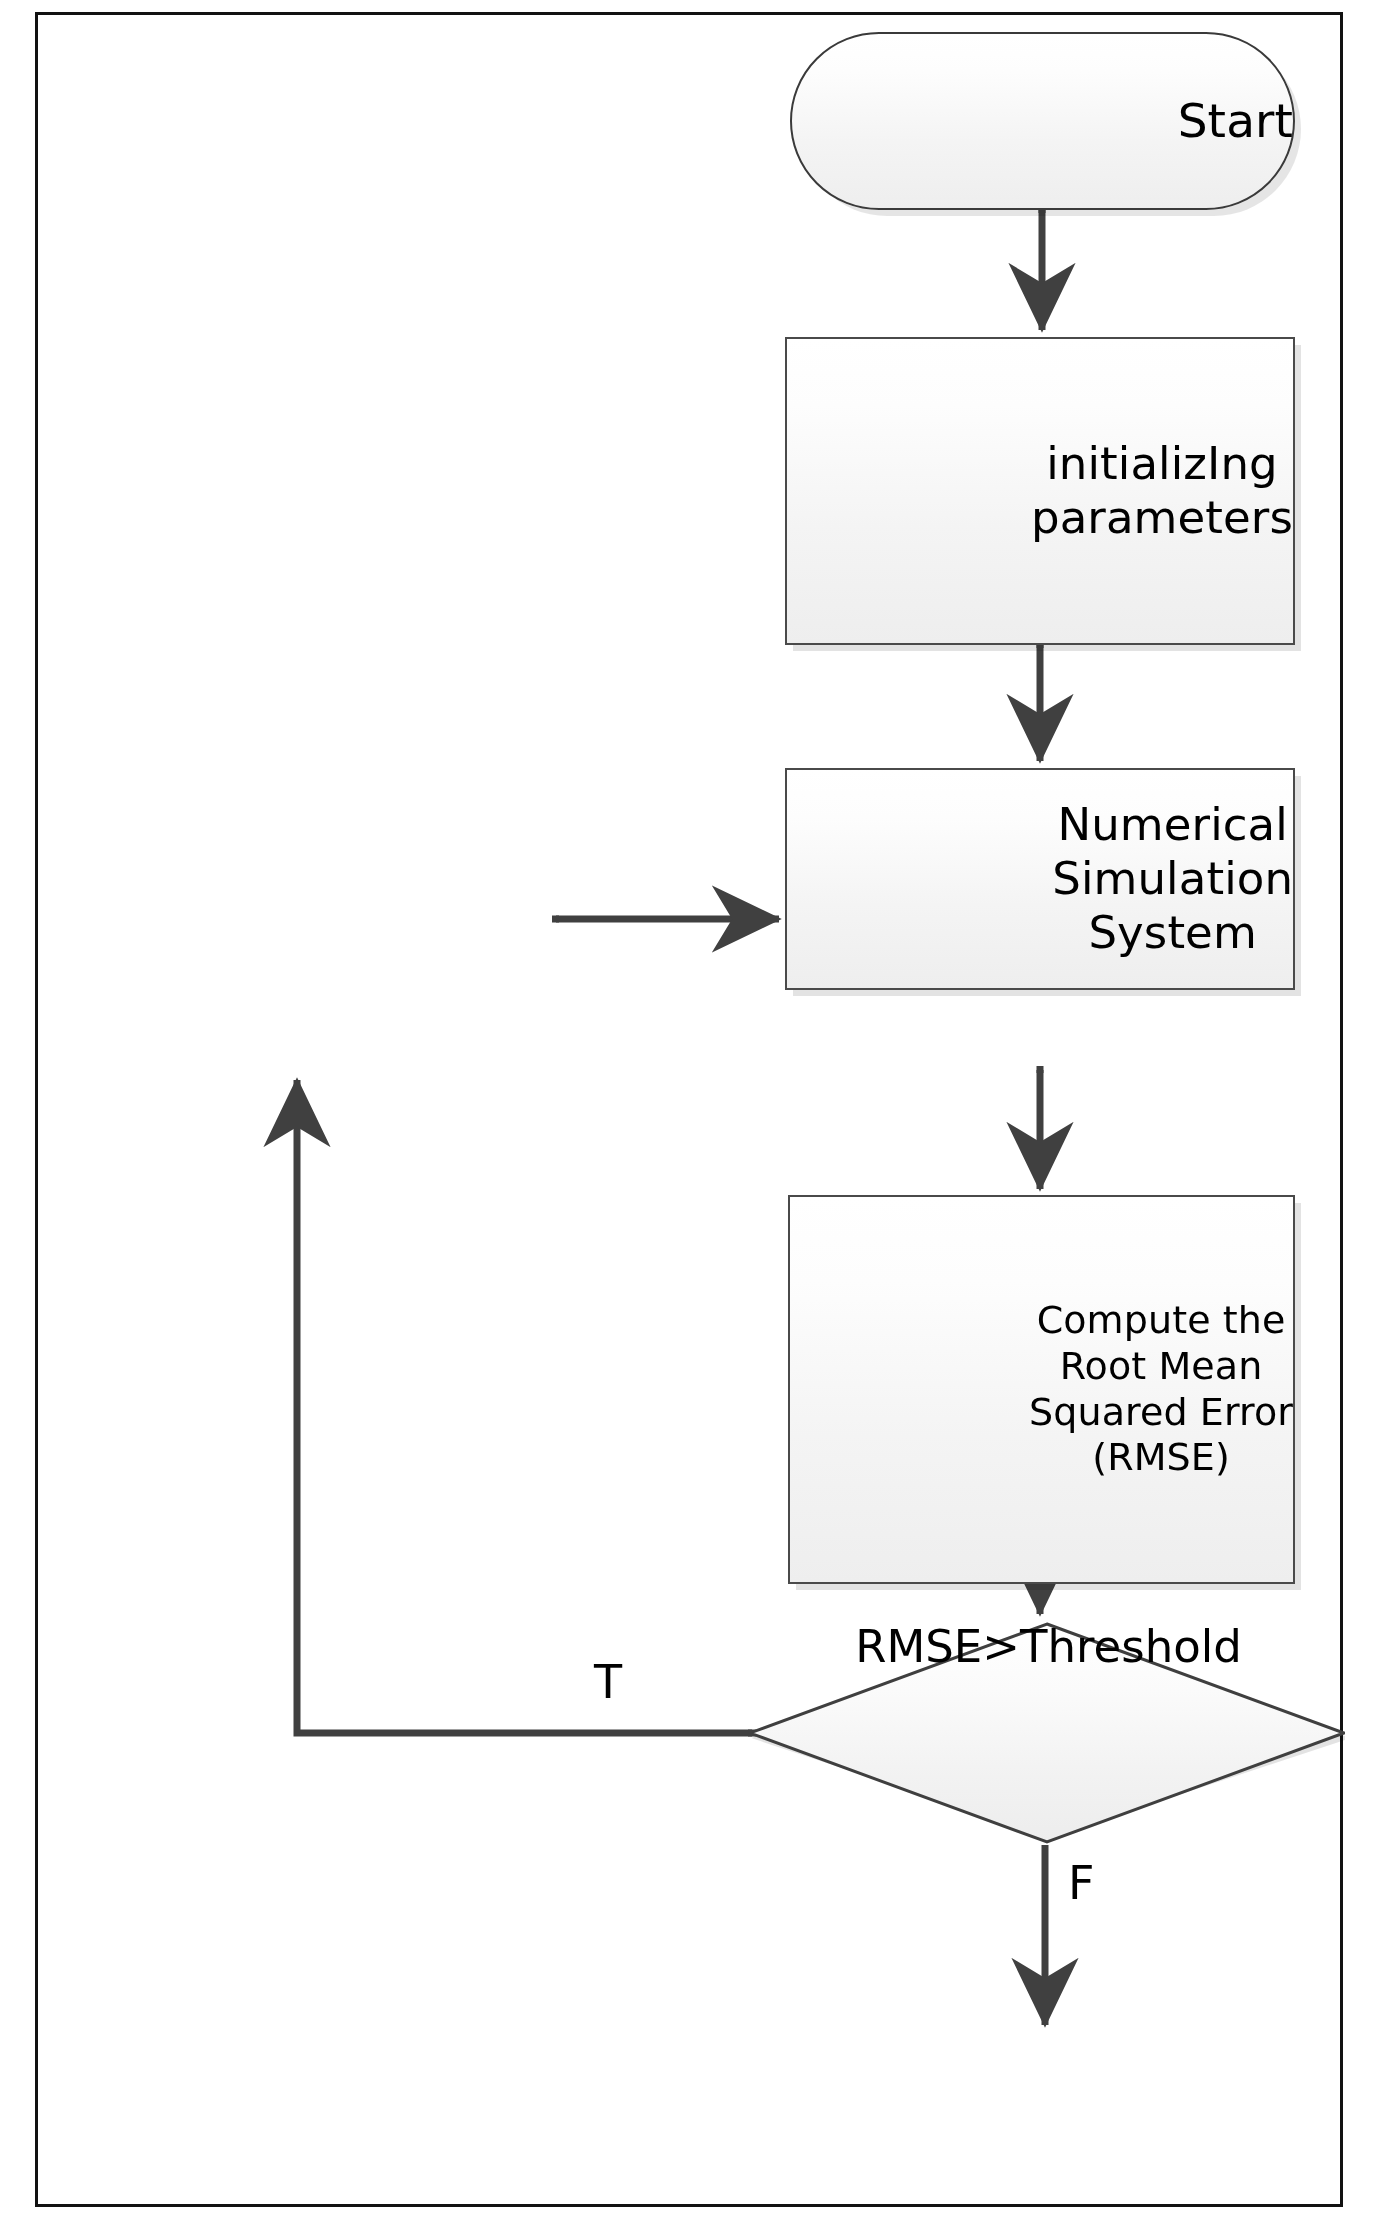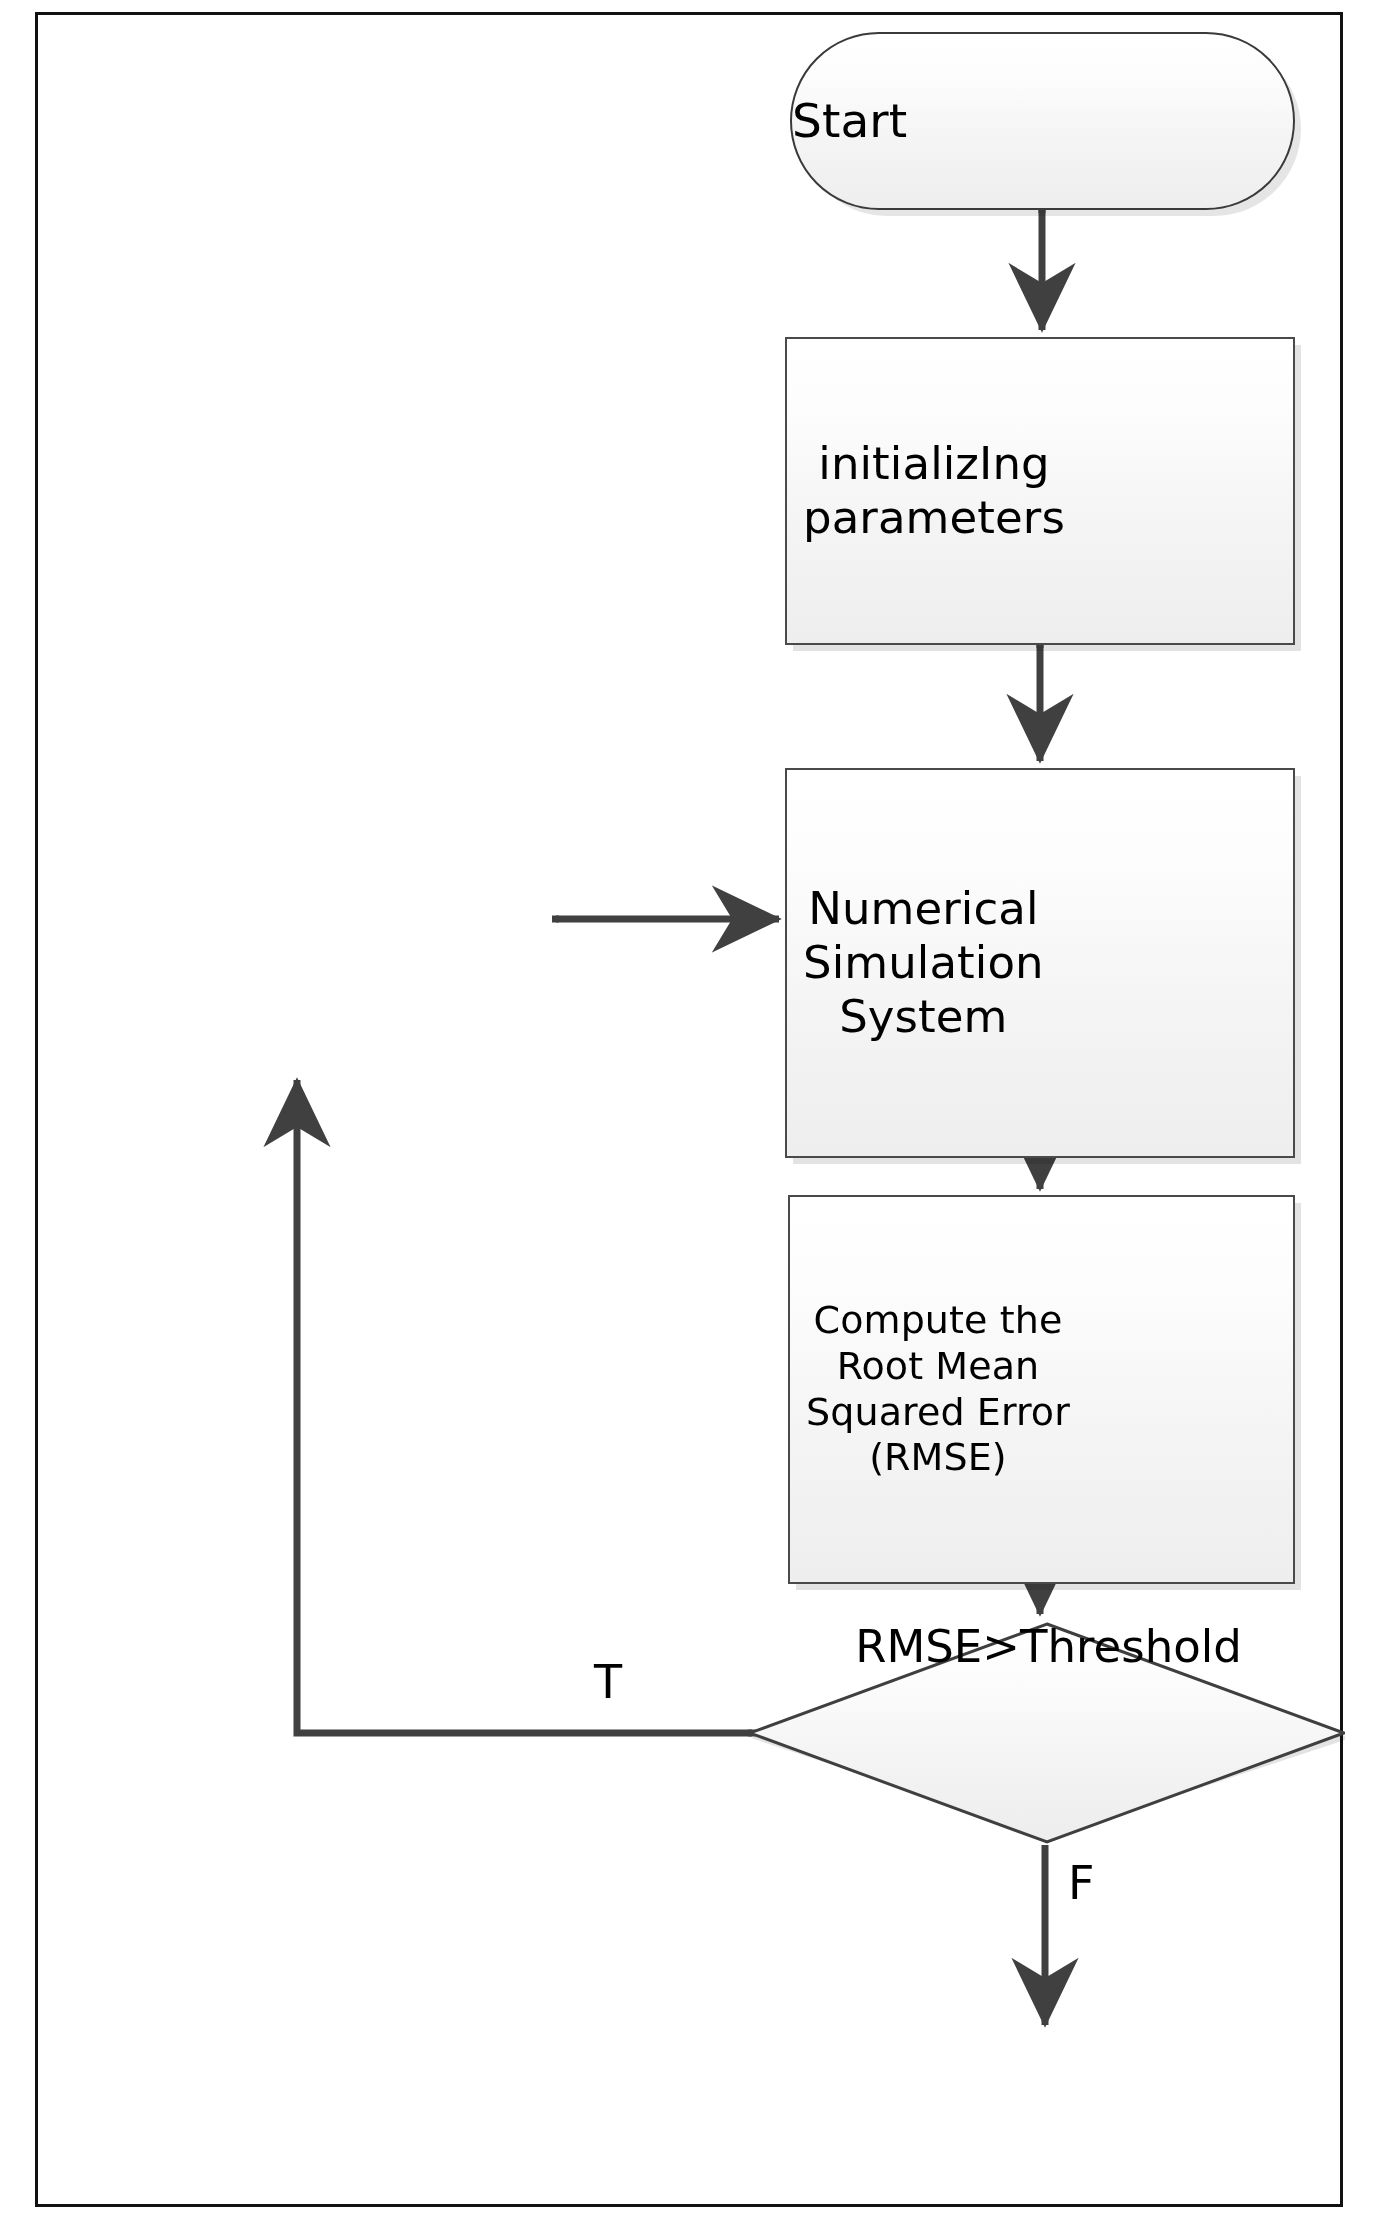--- a/index.html
+++ b/index.html
@@ -35,21 +35,21 @@
     width: 1384px;
     height: 2223px;
     pointer-events: none;
   }
   
   .node {
     position: absolute;
     box-sizing: border-box;
     display: flex;
     align-items: center;
-    justify-content: flex-start;
+    justify-content: flex-end;
     text-align: center;
     color: #000000;
     background: linear-gradient(180deg, #ffffff 0%, #fdfdfd 22%, #f4f4f4 62%, #eeeeee 100%);
   }
   .node .node-label {
     display: block;
     line-height: 1.20;
     white-space: pre-line;
     letter-spacing: 0.1px;
   }
@@ -147,21 +147,21 @@
   <div class="node terminator" style="left:790px; top:32px; width:505px; height:178px; font-size:47px;">
     <span class="node-label">Start</span>
   </div>
 
   <div class="node process" style="left:785px; top:337px; width:510px; height:308px; font-size:45px;">
     <span class="node-label">initializIng
 parameters</span>
   </div>
 
 
-  <div class="node process" style="left:785px; top:768px; width:510px; height:390px; font-size:45px;">
+  <div class="node process" style="left:785px; top:768px; width:510px; height:222px; font-size:45px;">
     <span class="node-label">Numerical
 Simulation
 System</span>
   </div>
 
   <div class="node process" style="left:788px; top:1195px; width:507px; height:389px; font-size:38px;">
     <span class="node-label">Compute the
 Root Mean
 Squared Error
 (RMSE)</span>

